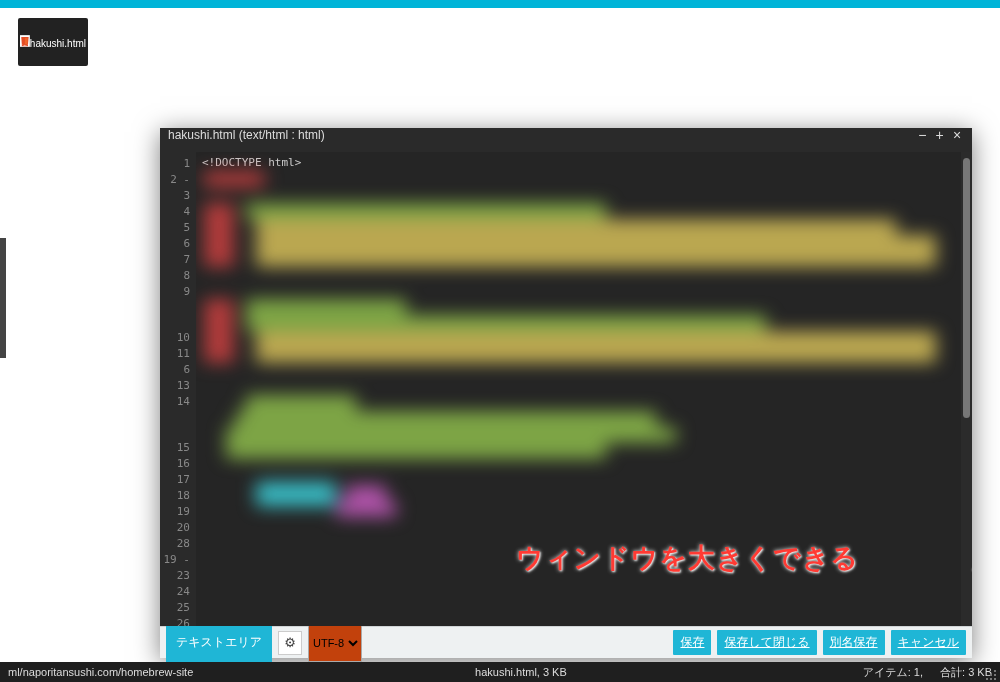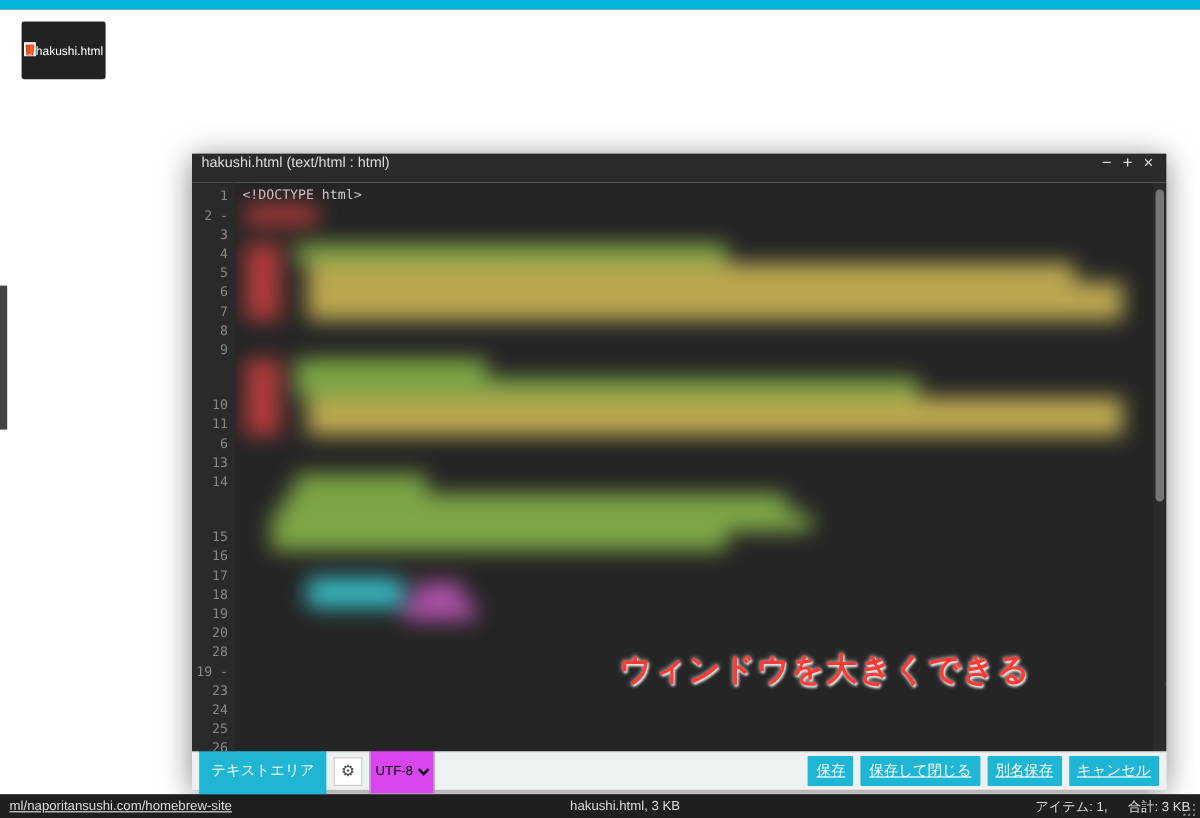--- a/index.html
+++ b/index.html
@@ -111,31 +111,31 @@
   }
   .btn {
     background: #1fb6d6; color: #fff; font-size: 12px;
     padding: 20px 10px; border: none; cursor: pointer;
     border-radius: 1px;
   }
   .btn.small { padding: 4px 7px; text-decoration: underline; }
   .gear { width: 24px; height: 24px; display:flex;align-items:center;justify-content:center;
     background:#fff;border:1px solid #ccc;cursor:pointer;color:#444;font-size:13px;}
   .encoding-select {
-    height: 38px; font-size: 11px; border: 1px solid #aaa; background: #d946ef;
+    height: 38px; font-size: 11px; border: 1px solid #aaa; background: #c2410c;
   }
   .spacer { flex: 1; }
 
   
   .statusbar {
     position: absolute; left: 0; right: 0; bottom: 0; height: 20px;
     background: #1f1f1f; color: #ddd; font-size: 11px;
     display: flex; align-items: center; padding: 0 8px;
   }
-  .statusbar .path { flex: 0 0 auto; text-decoration: underline; }
+  .statusbar .path { flex: 0 0 auto; }
   .statusbar .center { flex: 1; text-align: center; }
   .statusbar .right { flex: 0 0 auto; }
   .statusbar .right span { margin-left: 14px; }
 
   
   .resize-grip {
     position: absolute; right: 2px; bottom: 2px; width: 12px; height: 12px;
     background:
       radial-gradient(circle at 9px 3px, #777 1px, transparent 1.2px),
       radial-gradient(circle at 5px 7px, #777 1px, transparent 1.2px),

